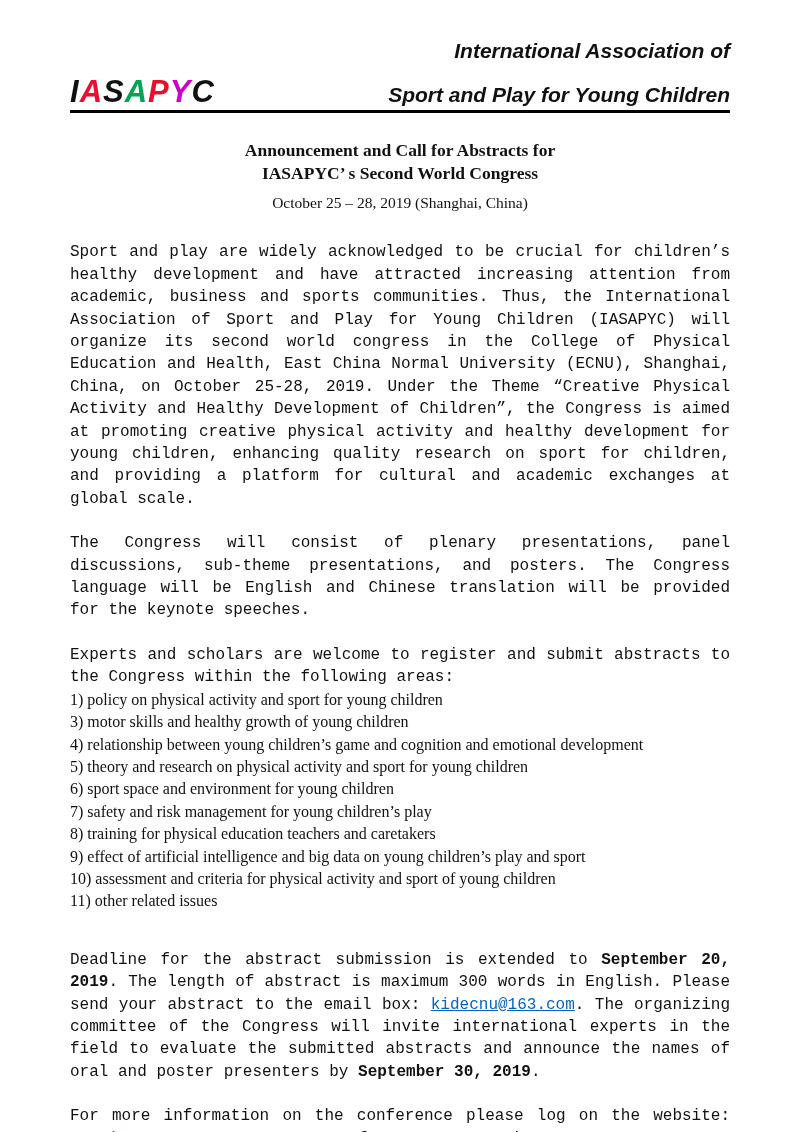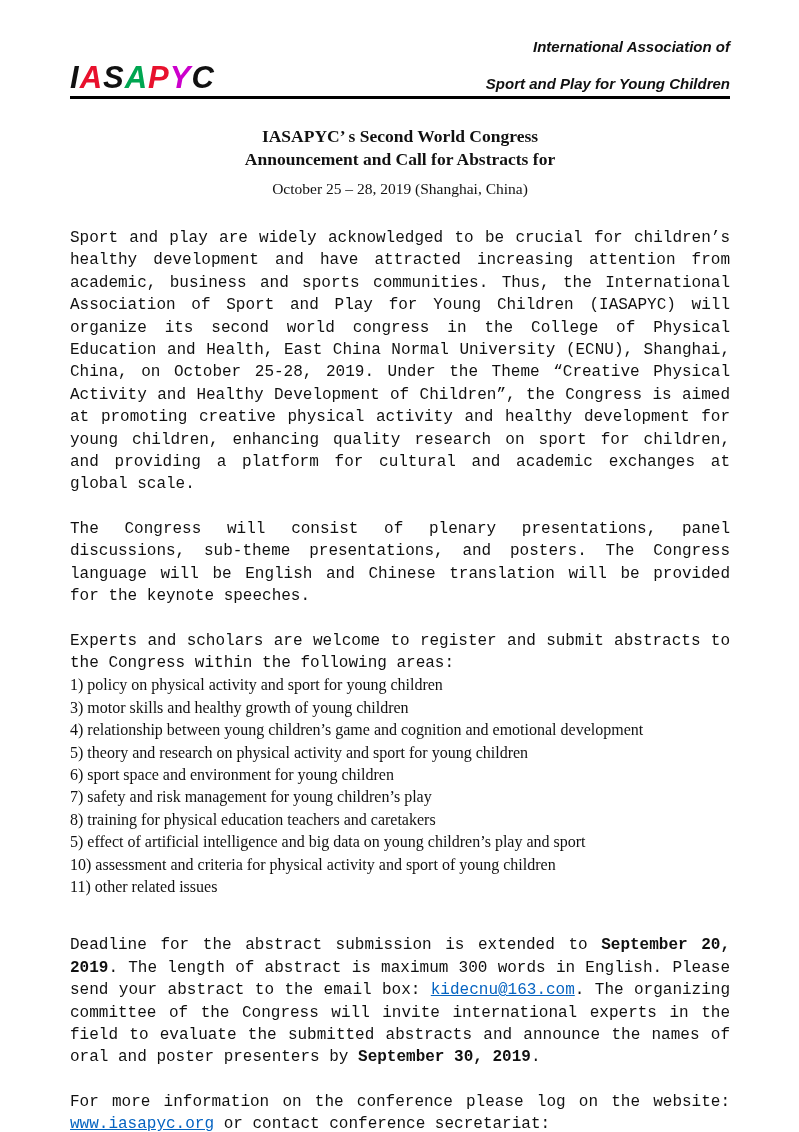--- a/index.html
+++ b/index.html
@@ -30,21 +30,21 @@
     font-size: 31px;
     letter-spacing: 1px;
     line-height: 1;
     padding-bottom: 1px;
     white-space: nowrap;
   }
   .header-right {
     font-family: "Liberation Sans", "DejaVu Sans", sans-serif;
     font-weight: bold;
     font-style: italic;
-    font-size: 15px;
+    font-size: 21px;
     text-align: right;
     line-height: 1.2;
   }
   .header-right .hr-line1 { margin-bottom: 19px; }
   .header-right .hr-line2 { margin-bottom: 1px; }
   
   .title-block { text-align: center; margin-top: 26px; }
   .doc-title {
     font-weight: bold;
     font-size: 17.5px;
@@ -81,43 +81,43 @@
   <div class="header">
     <div class="logo"><span style="color: rgb(17, 17, 17);">I</span><span style="color: rgb(232, 17, 45);">A</span><span style="color: rgb(17, 17, 17);">S</span><span style="color: rgb(0, 166, 81);">A</span><span style="color: rgb(232, 17, 45);">P</span><span style="color: rgb(204, 0, 204);">Y</span><span style="color: rgb(17, 17, 17);">C</span></div>
     <div class="header-right">
       <div class="hr-line1">International Association of</div>
       <div class="hr-line2">Sport and Play for Young Children</div>
     </div>
   </div>
 
   <div class="title-block">
     <div class="doc-title">
+      <div>Announcement and Call for Abstracts for</div>
       <div>IASAPYC’ s Second World Congress</div>
-      <div>Announcement and Call for Abstracts for</div>
     </div>
     <div class="doc-date">October 25 – 28, 2019 (Shanghai, China)</div>
   </div>
 
   <div class="body-text">
 
     <p class="para">Sport and play are widely acknowledged to be crucial for children’s healthy development and have attracted increasing attention from academic, business and sports communities. Thus, the International Association of Sport and Play for Young Children (IASAPYC) will organize its second world congress in the College of Physical Education and Health, East China Normal University (ECNU), Shanghai, China, on October 25-28, 2019. Under the Theme “Creative Physical Activity and Healthy Development of Children”, the Congress is aimed at promoting creative physical activity and healthy development for young children, enhancing quality research on sport for children, and providing a platform for cultural and academic exchanges at global scale.</p>
 
     <p class="para">The Congress will consist of plenary presentations, panel discussions, sub-theme presentations, and posters. The Congress language will be English and Chinese translation will be provided for the keynote speeches.</p>
 
     <div class="areas-block">
       <div class="para" style="margin:0;">Experts and scholars are welcome to register and submit abstracts to the Congress within the following areas:</div>
       <div>
           <div class="body-line">1) policy on physical activity and sport for young children</div>
           <div class="body-line">3) motor skills and healthy growth of young children</div>
           <div class="body-line">4) relationship between young children’s game and cognition and emotional development</div>
           <div class="body-line">5) theory and research on physical activity and sport for young children</div>
           <div class="body-line">6) sport space and environment for young children</div>
           <div class="body-line">7) safety and risk management for young children’s play</div>
           <div class="body-line">8) training for physical education teachers and caretakers</div>
-          <div class="body-line">5) effect of artificial intelligence and big data on young children’s play and sport</div>
+          <div class="body-line">9) effect of artificial intelligence and big data on young children’s play and sport</div>
           <div class="body-line">10) assessment and criteria for physical activity and sport of young children</div>
           <div class="body-line">11) other related issues</div>
         </div>
     </div>
 
     <p class="para gap-before-deadline"><span>Deadline for the abstract submission is extended to </span><span class="bold">September 20, 2019</span><span>. The length of abstract is maximum 300 words in English. Please send your abstract to the email box: </span><a class="link" href="#">kidecnu@163.com</a><span>. The organizing committee of the Congress will invite international experts in the field to evaluate the submitted abstracts and announce the names of oral and poster presenters by </span><span class="bold">September 30, 2019</span><span>.</span></p>
 
     <p class="para" style="margin-bottom:0;"><span>For more information on the conference please log on the website: </span><a class="link" href="#">www.iasapyc.org</a><span> or contact conference secretariat:</span></p>
 
     <div class="contact-block">

